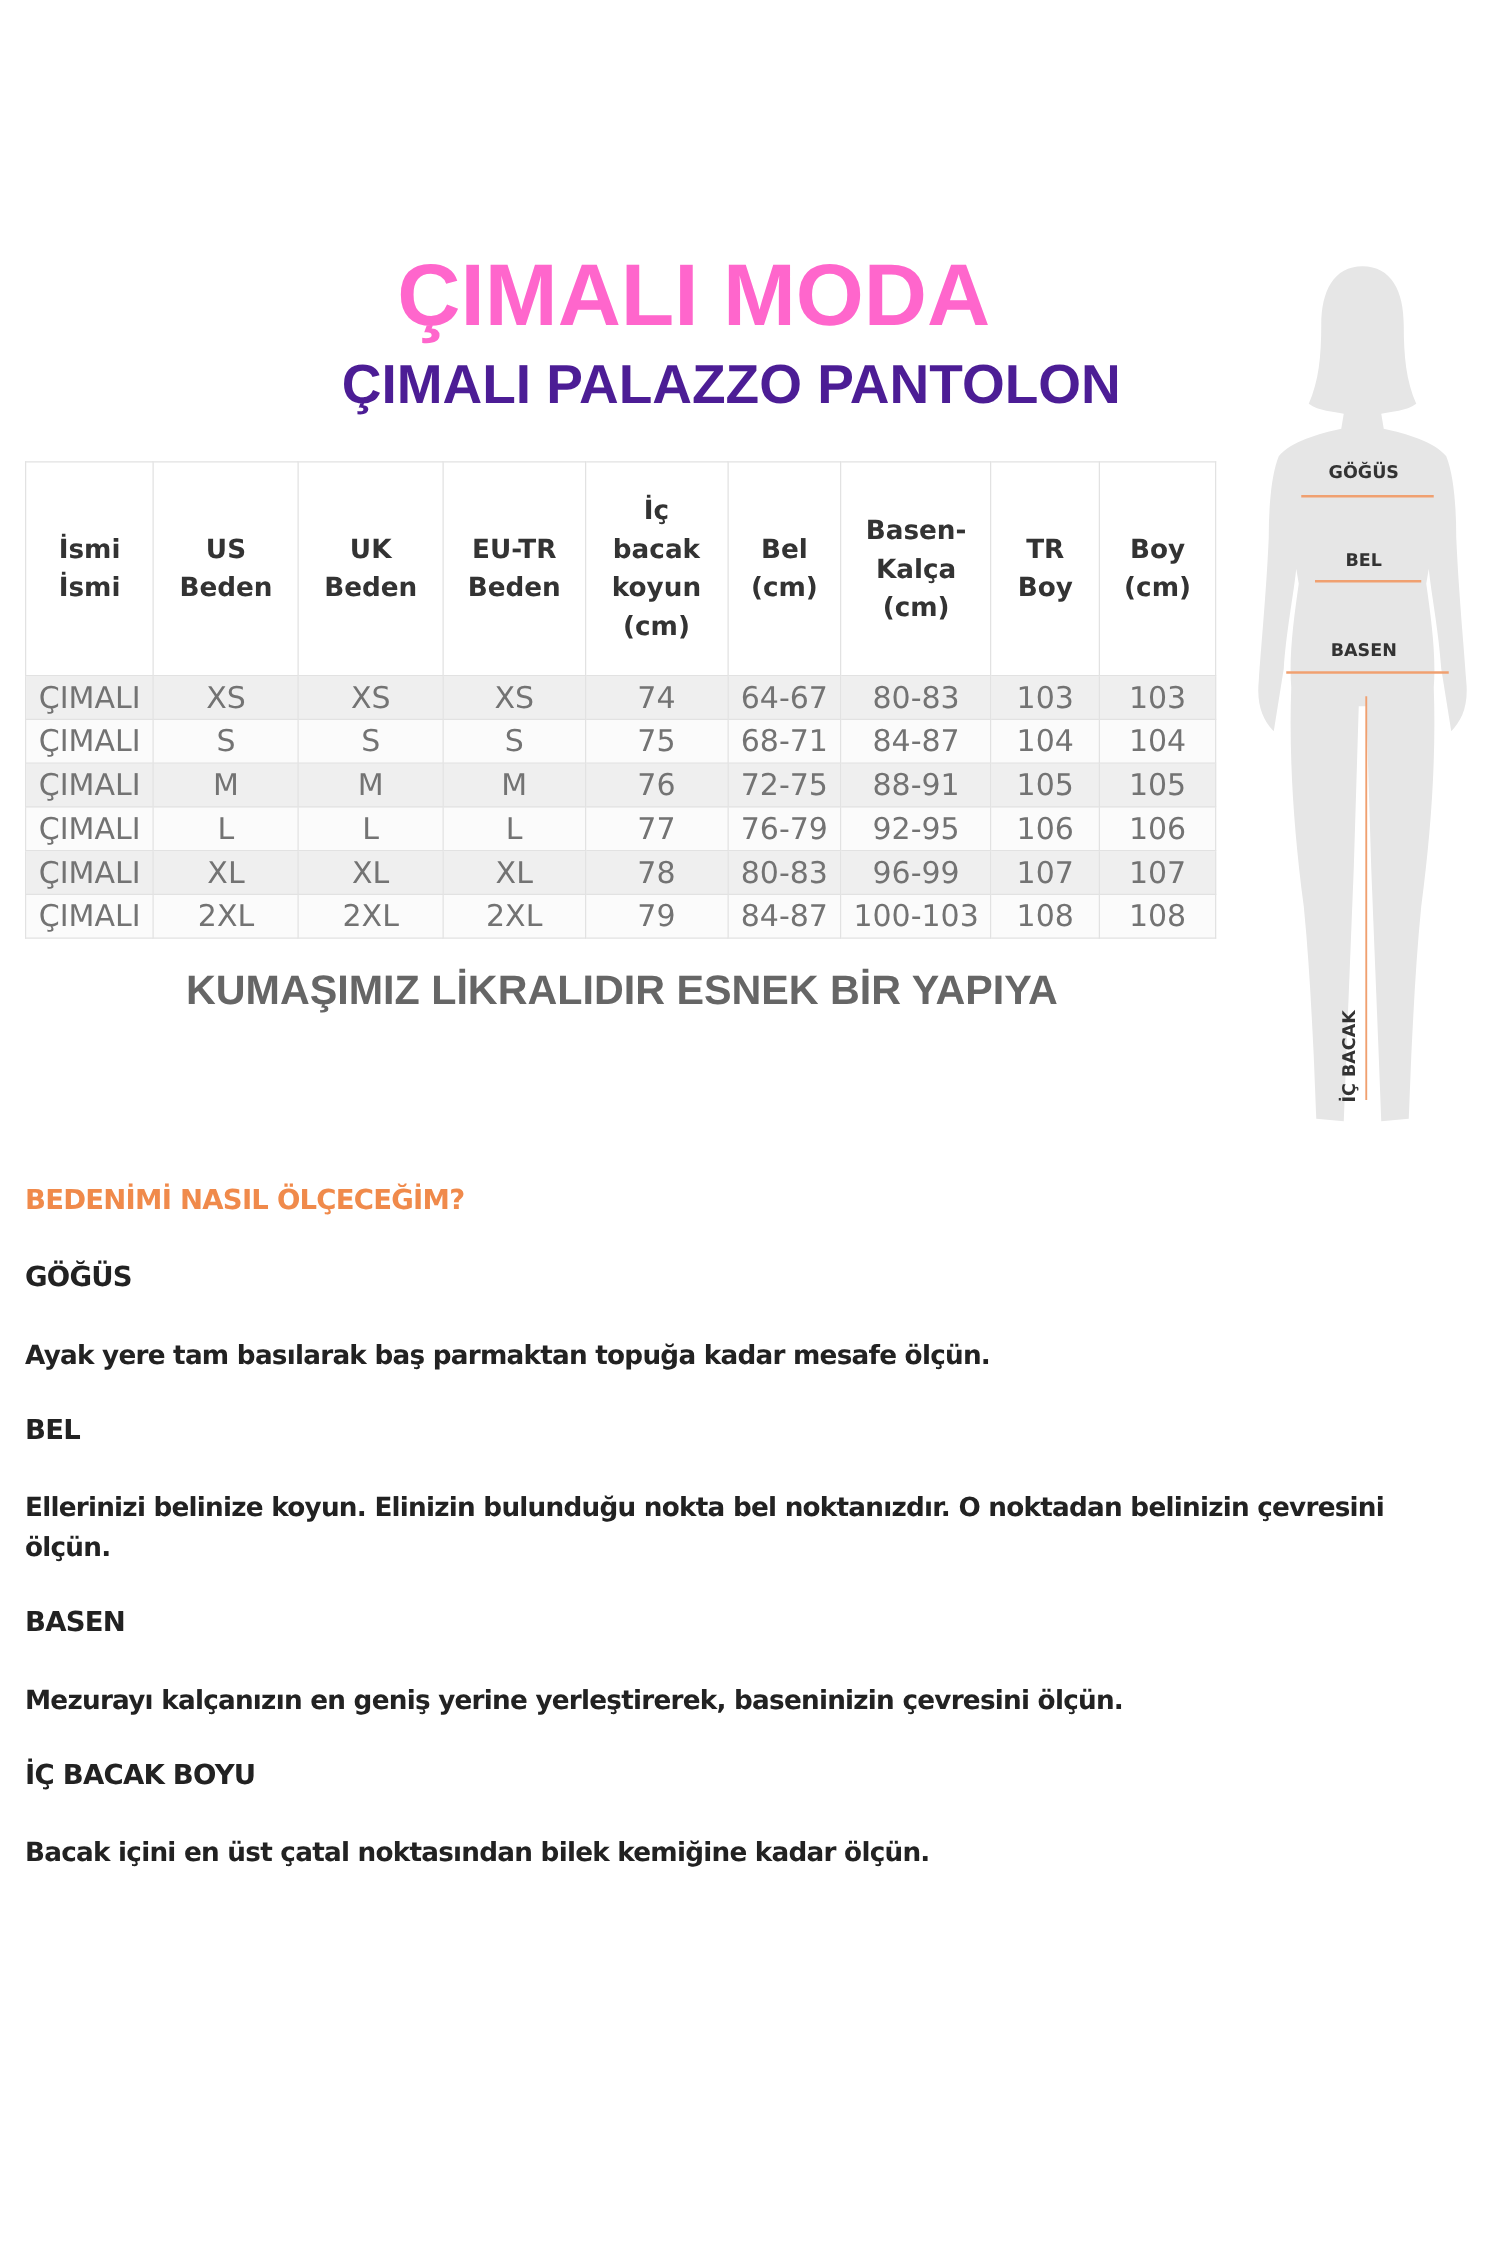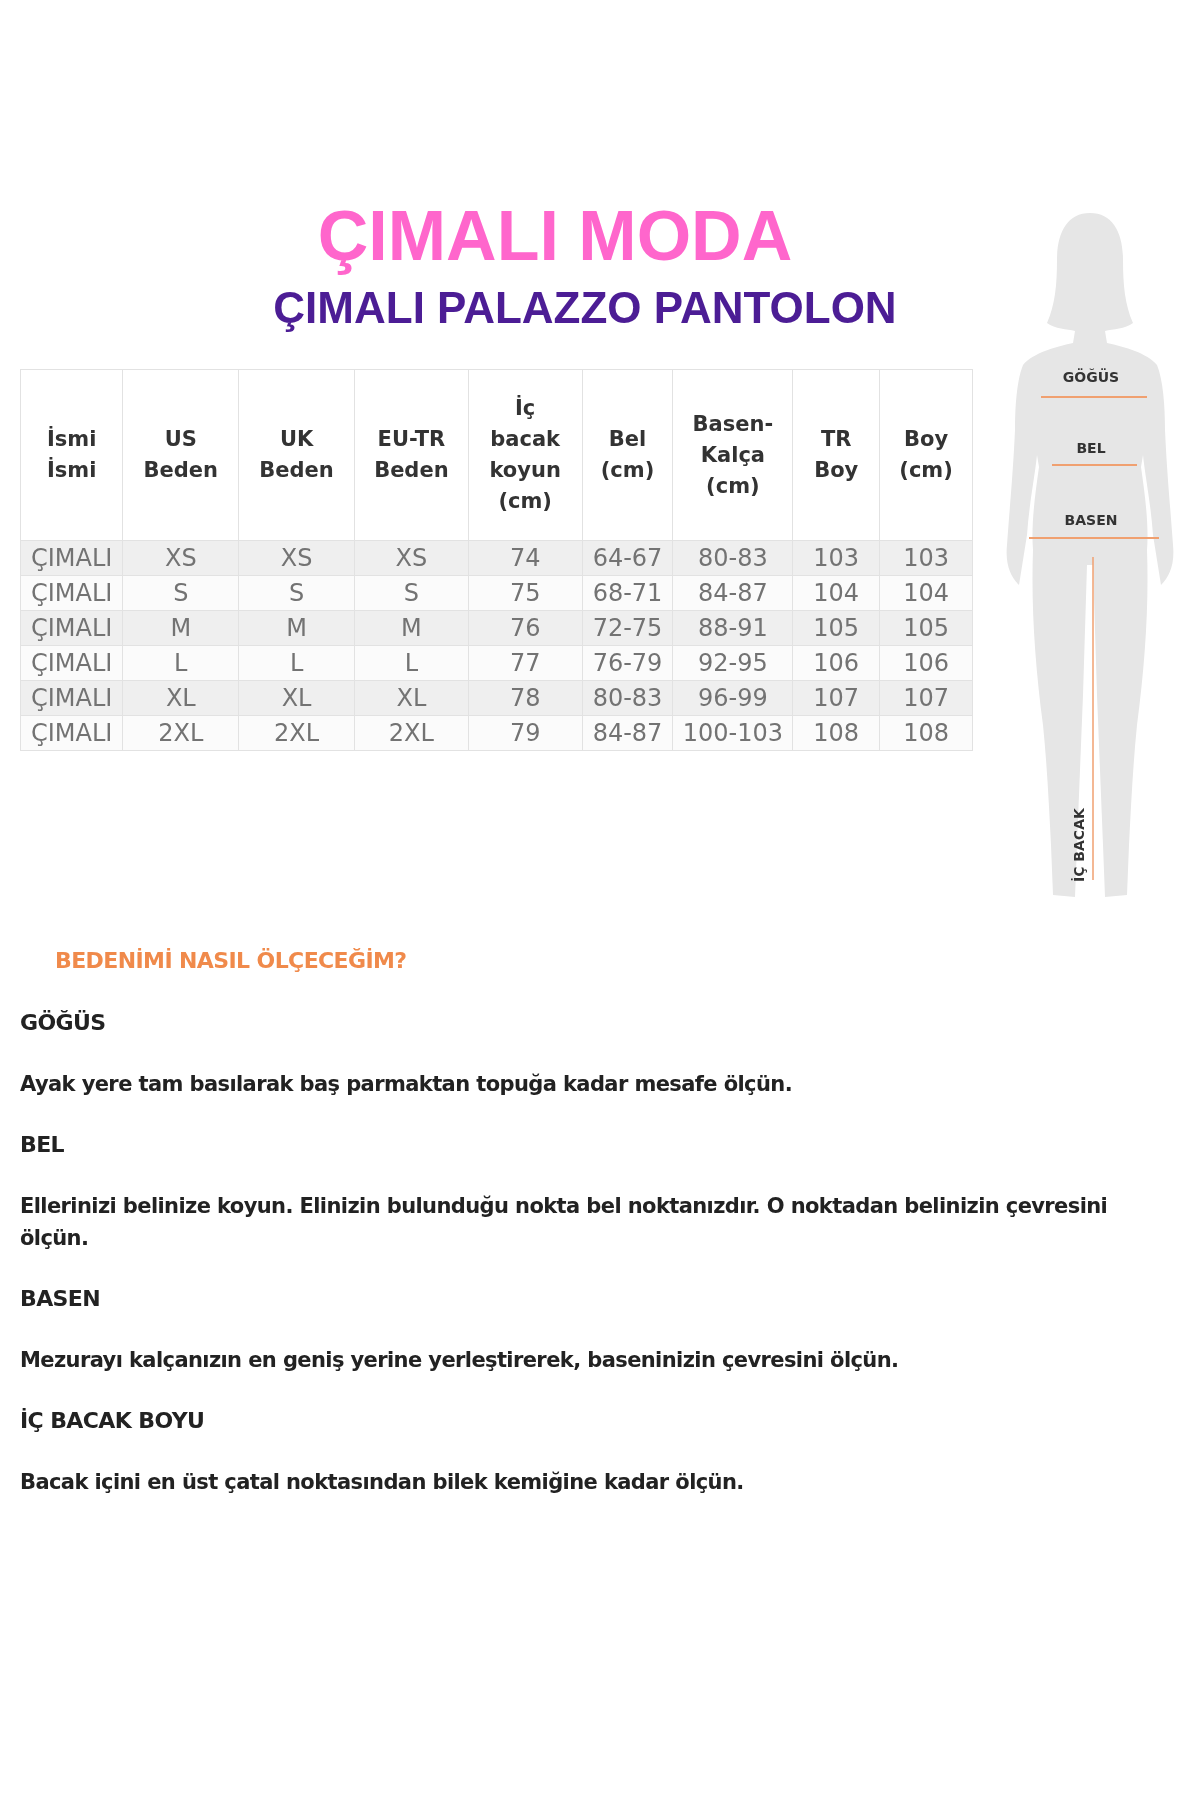--- a/index.html
+++ b/index.html
@@ -9,21 +9,21 @@
   #subtitle{left:0;width:1110px;top:283px;text-align:center;font-size:44px;font-weight:bold;color:#4c1d95;line-height:50px;margin-left:30px;}
   table#size-table{position:absolute;left:20px;top:369px;width:953px;border-collapse:collapse;font-family:"DejaVu Sans",sans-serif;}
   #size-table th,#size-table td{border:1px solid #e2e2e2;text-align:center;padding:0;}
   #size-table th{height:170px;font-size:21px;font-weight:bold;color:#333;line-height:31px;vertical-align:middle;}
   #size-table td{height:34px;font-size:24px;color:#737373;}
   #size-table tr.odd td{background:#efefef;}
   #size-table tr.even td{background:#fbfbfb;}
   .col1{width:102px}.col2{width:116px}.col3{width:116px}.col4{width:114px}.col5{width:114px}.col6{width:91px}.col7{width:120px}.col8{width:87px}.col9{width:93px}
   #note{left:100px;width:795px;top:768px;text-align:center;font-size:33px;font-weight:bold;color:#666;line-height:47px;}
   .guide{position:absolute;left:20px;font-family:"DejaVu Sans",sans-serif;font-weight:bold;letter-spacing:-0.6px;}
-  .g-head{color:#f08a4b;font-size:22px;margin-left:35px;}
+  .g-head{color:#f08a4b;font-size:22px;}
   .g-sub{color:#222;font-size:22px;}
   .g-text{color:#222;font-size:21px;width:1120px;line-height:32px;}
   #figure{left:995px;top:205px;width:190px;height:710px;}
   .fig-label{font-family:"DejaVu Sans",sans-serif;font-weight:bold;font-size:14px;fill:#333;}
 </style>
 </head>
 <body>
 
 <div id="brand" class="abs">ÇIMALI MODA</div>
 <div id="subtitle" class="abs">ÇIMALI PALAZZO PANTOLON</div>
@@ -136,20 +136,21 @@
         <td>79</td>
         <td>84-87</td>
         <td>100-103</td>
         <td>108</td>
         <td>108</td>
       </tr>
     </tbody>
 </table>
 
 <div id="note" class="abs">
+  <div>KUMAŞIMIZ LİKRALIDIR ESNEK BİR YAPIYA</div>
 </div>
 
 <svg id="figure" class="abs" viewBox="0 0 190 710">
   <g fill="#e6e6e6">
     <path d="M95 8 C72 8 62 28 62 55 C62 80 60 100 52 118 C60 124 72 124 80 126 L78 138 C60 142 38 148 28 160 C22 175 20 200 20 225 C18 270 14 310 12 340 C10 360 16 372 24 380 L32 330 C34 300 40 270 42 250 L44 262 C40 290 36 320 38 345 C36 400 40 460 48 520 C52 560 54 600 56 640 L58 690 L80 692 L82 640 C84 590 86 540 88 490 L92 360 L98 360 L102 490 C104 540 106 590 108 640 L110 692 L132 690 L134 640 C136 600 138 560 142 520 C150 460 154 400 152 345 C154 320 150 290 146 262 L148 250 C150 270 156 300 158 330 L166 380 C174 372 180 360 178 340 C176 310 172 270 170 225 C170 200 168 175 162 160 C152 148 130 142 112 138 L110 126 C118 124 130 124 138 118 C130 100 128 80 128 55 C128 28 118 8 95 8 Z"></path>
   </g>
   <text class="fig-label" x="96" y="177" text-anchor="middle">GÖĞÜS</text>
   <line x1="46" y1="192" x2="152" y2="192" stroke="#f0a070" stroke-width="2"></line>
   <text class="fig-label" x="96" y="248" text-anchor="middle">BEL</text>
   <line x1="57" y1="260" x2="142" y2="260" stroke="#f0a070" stroke-width="2"></line>

